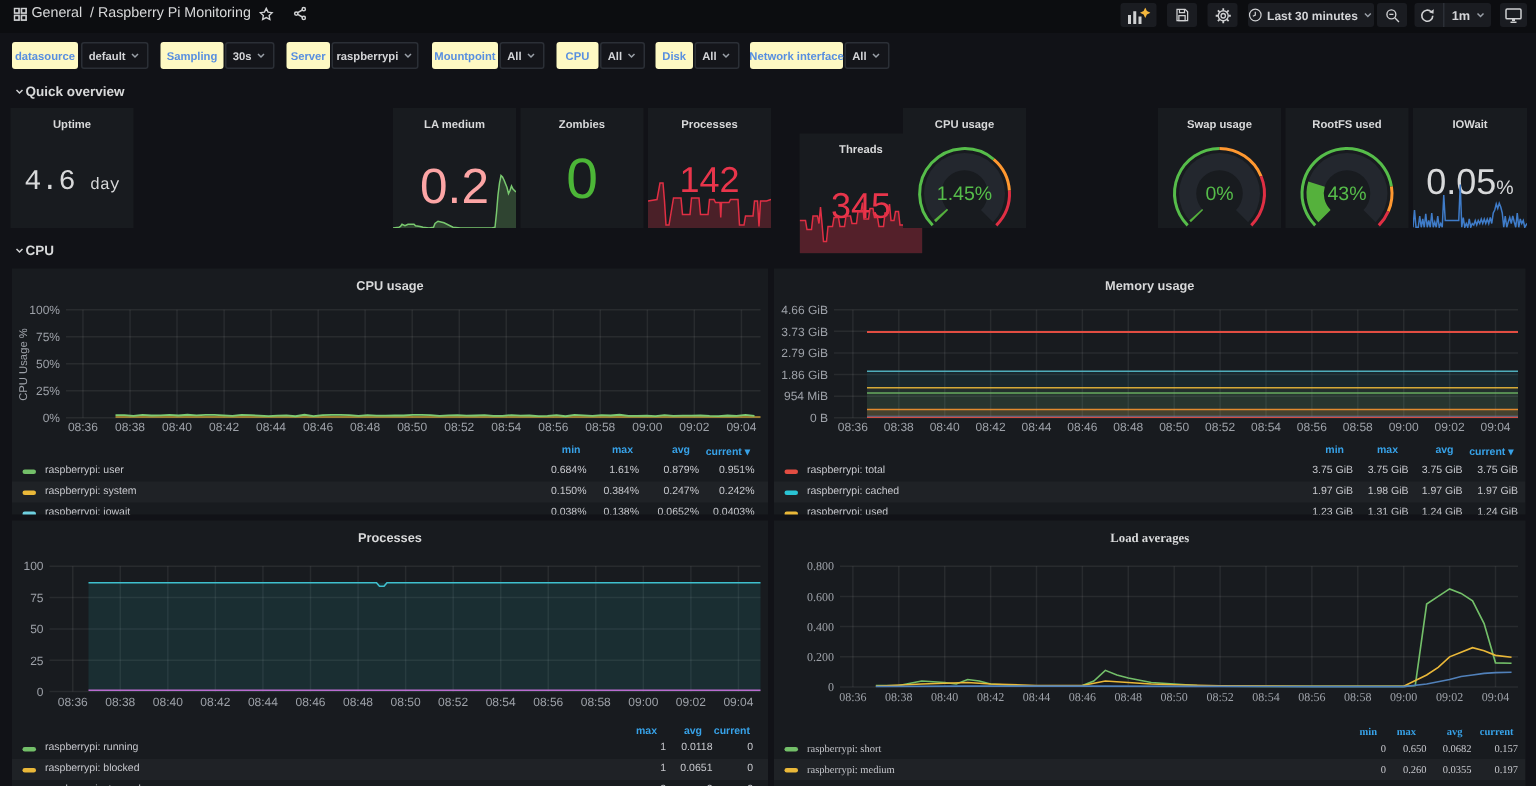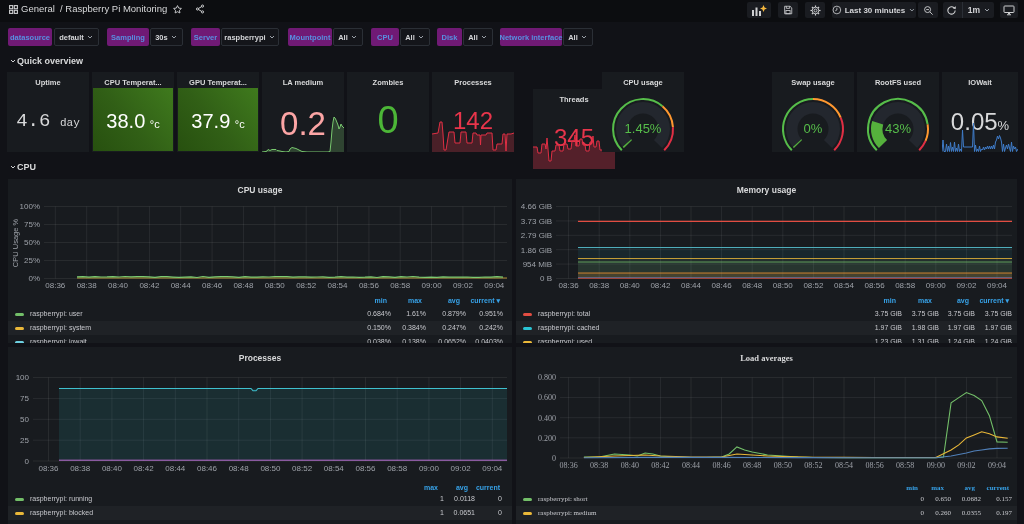--- a/index.html
+++ b/index.html
@@ -4,21 +4,21 @@
 html,body { width:1024px; height:524px; background:#111217; overflow:hidden;
   font-family:"Liberation Sans", sans-serif; -webkit-font-smoothing:antialiased; }
 #app { position:relative; width:1024px; height:524px; }
 .abs { position:absolute; }
 .panel { position:absolute; background:#181b1f; overflow:hidden; }
 .ptitle { position:absolute; left:0; right:0; text-align:center;
   font-size:7.5px; font-weight:bold; color:#d8d9da; letter-spacing:0; white-space:nowrap; }
 .rowhead { position:absolute; color:#d8d9da; font-size:9px; font-weight:bold; }
 .chip { position:absolute; height:18px; border-radius:2px; font-size:7.5px; white-space:nowrap;
   font-weight:bold; display:flex; align-items:center; justify-content:center; }
-.chip-label { background:#701a75; color:#588fe0; }
+.chip-label { background:#fef9c3; color:#588fe0; }
 .chip-val { background:#14151a; border:1px solid #2b2f36; color:#d4d5d8; }
 .tbtn { position:absolute; top:2px; height:16px; background:#1a1c21;
   border-radius:2px; display:flex; align-items:center; justify-content:center; white-space:nowrap; }
 .leg-name { font-size:7px; color:#c7c8cd; white-space:nowrap; }
 .leg-val { position:absolute; font-size:7px; color:#c7c8cd; text-align:right; }
 .leg-head { position:absolute; font-size:7px; font-weight:bold; color:#37a2e8; text-align:right; }
 </style></head><body>
 <div id="app">
 <div class="abs" style="left:0;top:0;width:1024px;height:22px;background:#0c0d10;"></div>
 <svg class="abs" style="left:9px;top:5px" width="9" height="9" viewBox="0 0 9 9">
@@ -148,30 +148,20 @@
 <div class="chip chip-val" style="left:563px;top:28px;width:30px;">All&nbsp;<svg width="8" height="8" viewBox="0 0 24 24">
         <path fill="none" stroke="#9aa0a8" stroke-width="3" d="M6 9 l6 6 6-6"></path>
       </svg></div>
 <svg class="abs" style="left:9px;top:57px" width="8" height="8" viewBox="0 0 24 24">
       <path fill="none" stroke="#d0d1d3" stroke-width="3" d="M6 9 l6 6 6-6"></path>
     </svg>
 <div class="rowhead" style="left:17px;top:55.5px;">Quick overview</div>
 <div class="panel" style="left:7px;top:72px;width:82px;height:80px;">
       <div class="ptitle" style="top:6px;">Uptime</div>
       <div class="abs" style="left:0;right:0;top:38px;text-align:center;color:#d8d9da;font-family:Liberation Mono, monospace;"><span style="font-size:19px;font-weight:500;">4.6</span> <span style="font-size:11px;font-weight:500;">day</span></div>
-    </div>
-<div class="panel" style="left:92px;top:72px;width:82px;height:80px;">
-      <div class="ptitle" style="top:6px;">CPU Temperat...</div>
-      <div class="abs" style="left:1px;right:1px;top:16px;bottom:1px;background:linear-gradient(231deg, #3f7a1d 0%, #315f16 55%, #27500f 100%);"></div>
-      <div class="abs" style="left:0;right:0;top:38px;text-align:center;color:#ffffff;"><span style="font-size:20px;font-weight:500;">38.0</span> <span style="font-size:11px;font-weight:500;">°c</span></div>
-    </div>
-<div class="panel" style="left:177px;top:72px;width:82px;height:80px;">
-      <div class="ptitle" style="top:6px;">GPU Temperat...</div>
-      <div class="abs" style="left:1px;right:1px;top:16px;bottom:1px;background:linear-gradient(231deg, #3f7a1d 0%, #315f16 55%, #27500f 100%);"></div>
-      <div class="abs" style="left:0;right:0;top:38px;text-align:center;color:#ffffff;"><span style="font-size:20px;font-weight:500;">37.9</span> <span style="font-size:11px;font-weight:500;">°c</span></div>
     </div>
 <div class="panel" style="left:262px;top:72px;width:82px;height:80px;">
       <div class="ptitle" style="top:6px;">LA medium</div>
       <div class="abs" style="left:0;right:0;top:33px;text-align:center;color:#fca5a5;"><span style="font-size:33px;font-weight:500;">0.2</span></div>
       <svg class="abs" style="left:0;top:0" width="82" height="80">
         <path d="M 0 80 L 0 80 L 4 79.5 L 5 79 L 6 77.5 L 8 78.5 L 10 77.5 L 14 77.5 L 15 78.5 L 18 79 L 20 79.5 L 24 80 L 27 79.5 L 28 77 L 30 75.5 L 32 76 L 34 76.5 L 36 77.5 L 38 78.5 L 40 79.5 L 45 80 L 60 80 L 66 80 L 68 79.5 L 69 70 L 70 58 L 71 50 L 72 45 L 73 46 L 74 48 L 76 53 L 77 57 L 78 55 L 79 52 L 80 54 L 82 56 L 82 80 Z" fill="rgba(115,191,105,0.25)"></path>
         <path d="M 0 80 L 4 79.5 L 5 79 L 6 77.5 L 8 78.5 L 10 77.5 L 14 77.5 L 15 78.5 L 18 79 L 20 79.5 L 24 80 L 27 79.5 L 28 77 L 30 75.5 L 32 76 L 34 76.5 L 36 77.5 L 38 78.5 L 40 79.5 L 45 80 L 60 80 L 66 80 L 68 79.5 L 69 70 L 70 58 L 71 50 L 72 45 L 73 46 L 74 48 L 76 53 L 77 57 L 78 55 L 79 52 L 80 54 L 82 56" fill="none" stroke="#79c96f" stroke-width="1"></path>
       </svg>
     </div>
 <div class="panel" style="left:347px;top:72px;width:82px;height:80px;">

